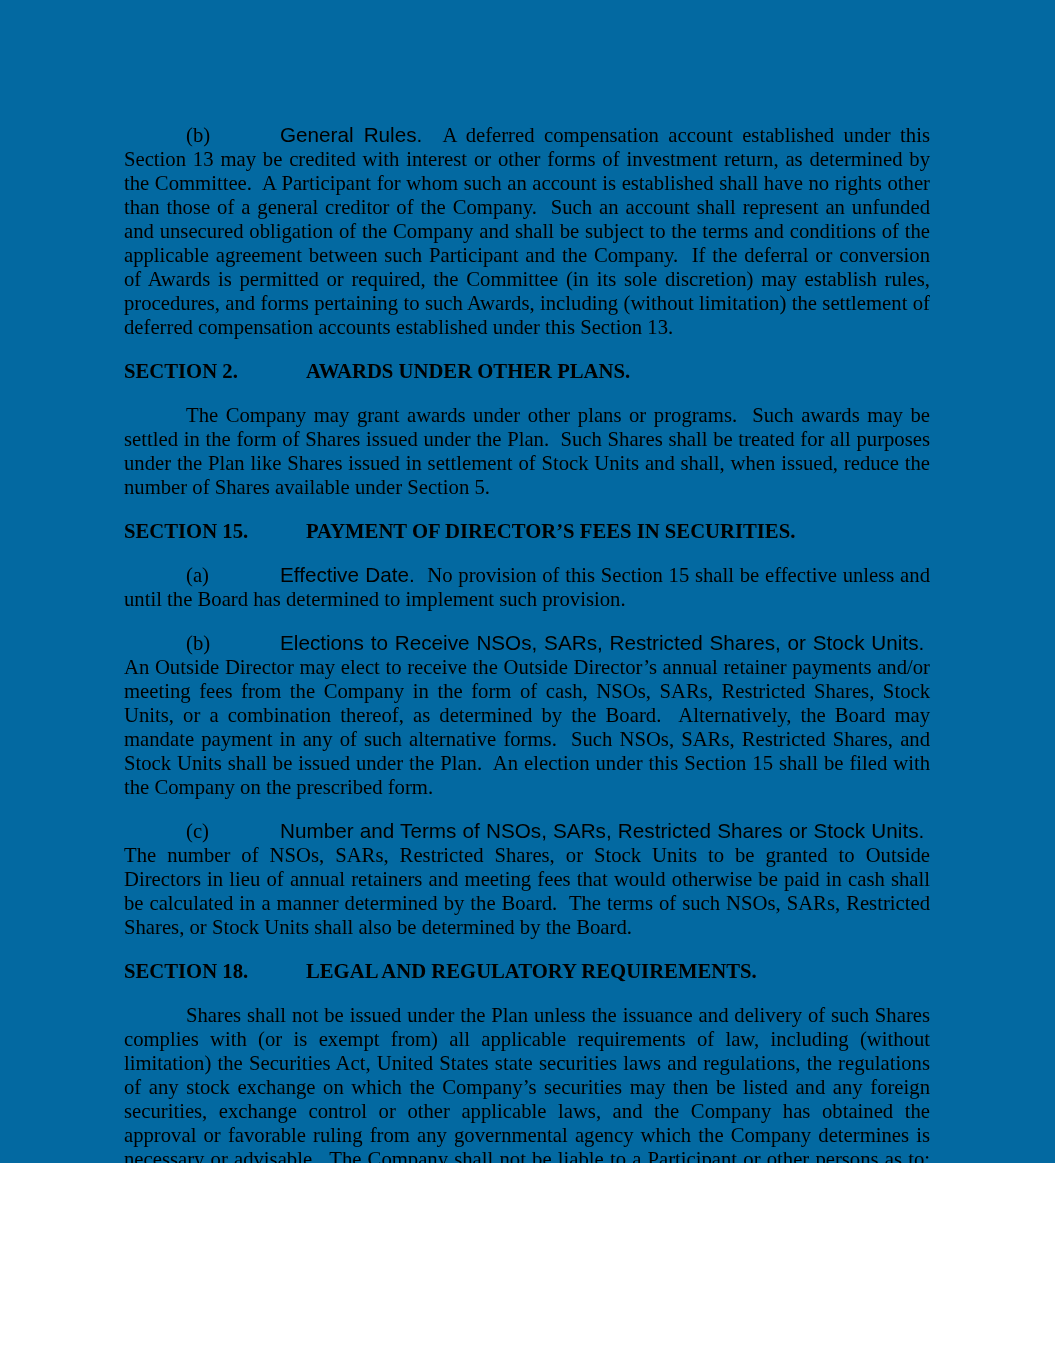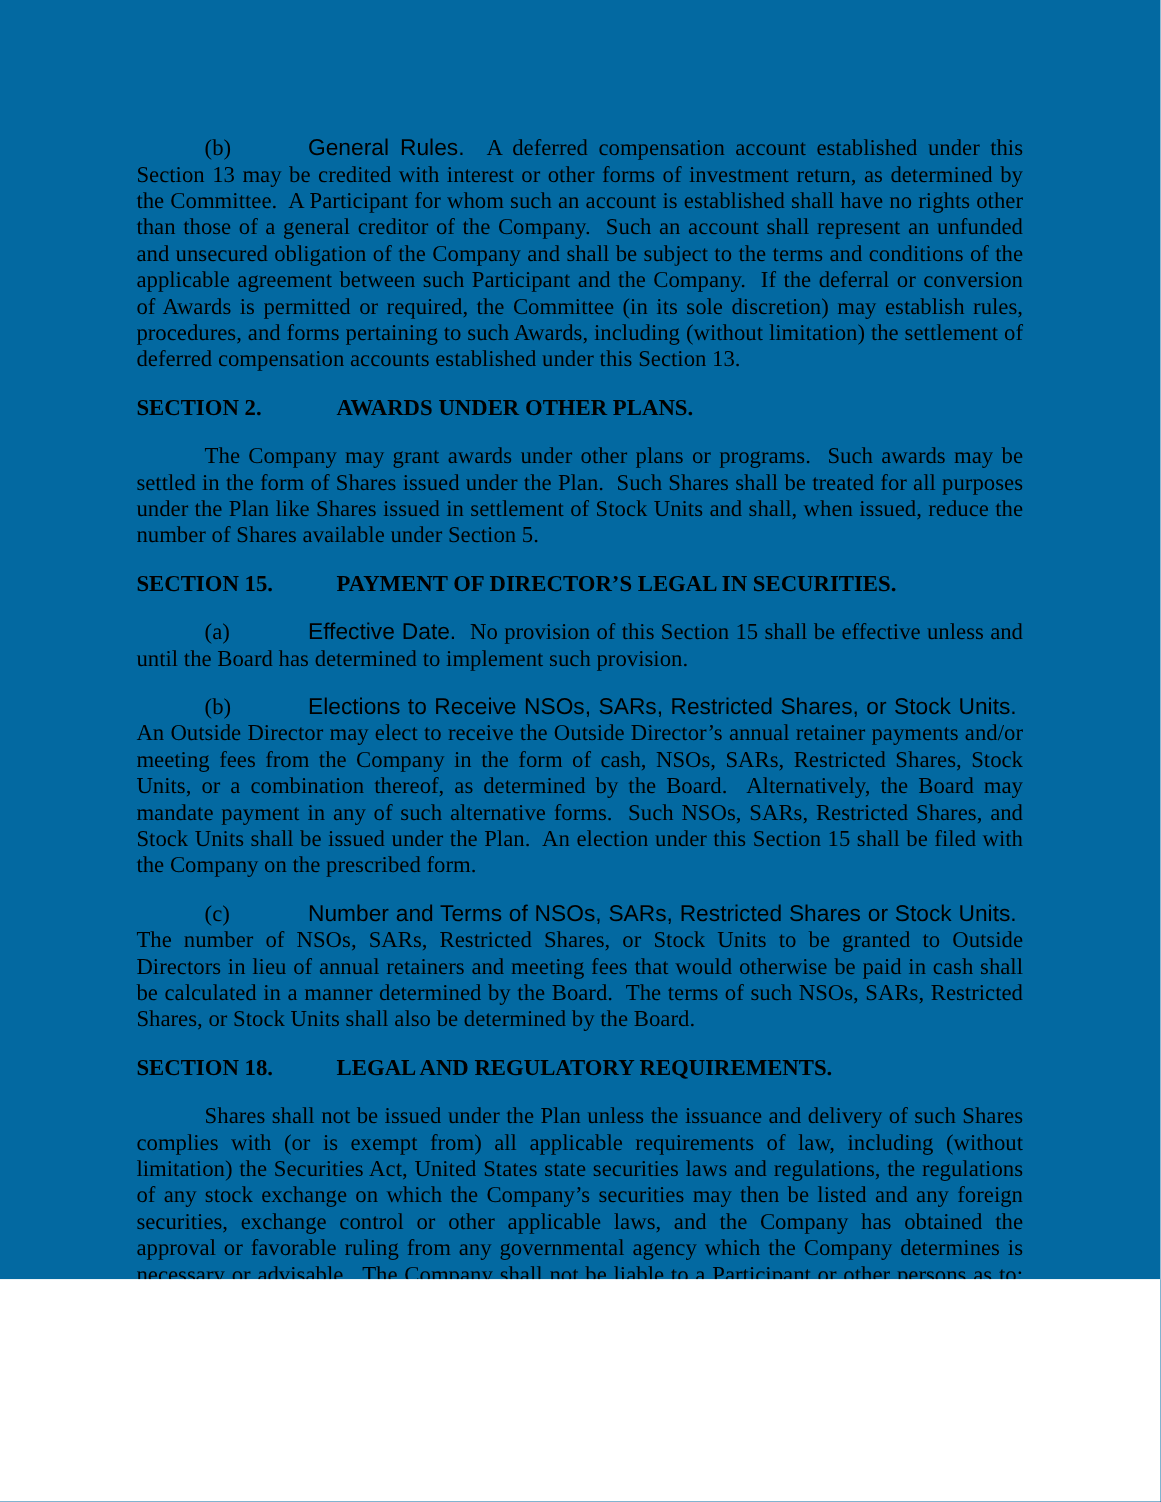--- a/index.html
+++ b/index.html
@@ -61,21 +61,21 @@
 <body>
 
 <div class="page">
 
   <p class="para"><span class="label">(b)</span><span class="runin">General Rules.&nbsp; </span><span>A deferred compensation account established under this Section 13 may be credited with interest or other forms of investment return, as determined by the Committee.&nbsp; A Participant for whom such an account is established shall have no rights other than those of a general creditor of the Company.&nbsp; Such an account shall represent an unfunded and unsecured obligation of the Company and shall be subject to the terms and conditions of the applicable agreement between such Participant and the Company.&nbsp; If the deferral or conversion of Awards is permitted or required, the Committee (in its sole discretion) may establish rules, procedures, and forms pertaining to such Awards, including (without limitation) the settlement of deferred compensation accounts established under this Section 13.</span></p>
 
   <p class="section"><span class="secnum">SECTION 2.</span><span>AWARDS UNDER OTHER PLANS.</span></p>
 
   <p class="para"><span>The Company may grant awards under other plans or programs.&nbsp; Such awards may be settled in the form of Shares issued under the Plan.&nbsp; Such Shares shall be treated for all purposes under the Plan like Shares issued in settlement of Stock Units and shall, when issued, reduce the number of Shares available under Section 5.</span></p>
 
-  <p class="section"><span class="secnum">SECTION 15.</span><span>PAYMENT OF DIRECTOR’S LEGAL IN SECURITIES.</span></p>
+  <p class="section"><span class="secnum">SECTION 15.</span><span>PAYMENT OF DIRECTOR’S FEES IN SECURITIES.</span></p>
 
   <p class="para"><span class="label">(a)</span><span class="runin">Effective Date.&nbsp; </span><span>No provision of this Section 15 shall be effective unless and until the Board has determined to implement such provision.</span></p>
 
   <p class="para"><span class="label">(b)</span><span class="runin">Elections to Receive NSOs, SARs, Restricted Shares, or Stock Units.&nbsp; </span><span>An Outside Director may elect to receive the Outside Director’s annual retainer payments and/or meeting fees from the Company in the form of cash, NSOs, SARs, Restricted Shares, Stock Units, or a combination thereof, as determined by the Board.&nbsp; Alternatively, the Board may mandate payment in any of such alternative forms.&nbsp; Such NSOs, SARs, Restricted Shares, and Stock Units shall be issued under the Plan.&nbsp; An election under this Section 15 shall be filed with the Company on the prescribed form.</span></p>
 
   <p class="para"><span class="label">(c)</span><span class="runin">Number and Terms of NSOs, SARs, Restricted Shares or Stock Units.&nbsp; </span><span>The number of NSOs, SARs, Restricted Shares, or Stock Units to be granted to Outside Directors in lieu of annual retainers and meeting fees that would otherwise be paid in cash shall be calculated in a manner determined by the Board.&nbsp; The terms of such NSOs, SARs, Restricted Shares, or Stock Units shall also be determined by the Board.</span></p>
 
   <p class="section"><span class="secnum">SECTION 18.</span><span>LEGAL AND REGULATORY REQUIREMENTS.</span></p>
 
   <p class="para"><span>Shares shall not be issued under the Plan unless the issuance and delivery of such Shares complies with (or is exempt from) all applicable requirements of law, including (without limitation) the Securities Act, United States state securities laws and regulations, the regulations of any stock exchange on which the Company’s securities may then be listed and any foreign securities, exchange control or other applicable laws, and the Company has obtained the approval or favorable ruling from any governmental agency which the Company determines is necessary or advisable.&nbsp; The Company shall not be liable to a Participant or other persons as to: (a) the non-issuance or sale of Shares as to which the Company has not obtained from any regulatory body having jurisdiction the authority deemed by the Company’s counsel to be necessary to the lawful</span></p>

